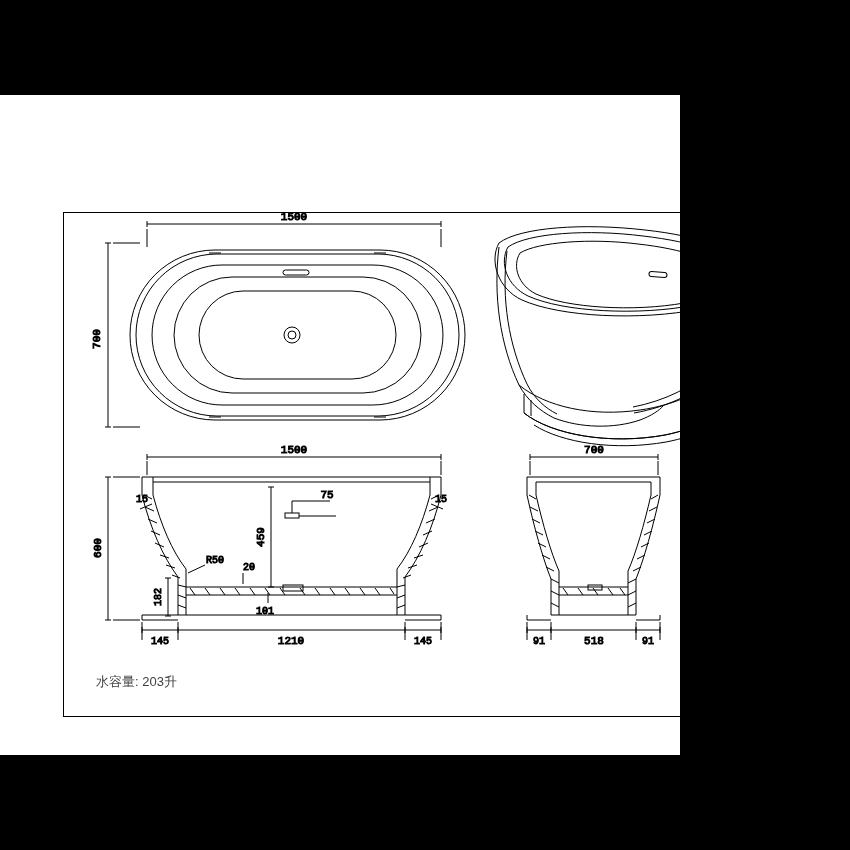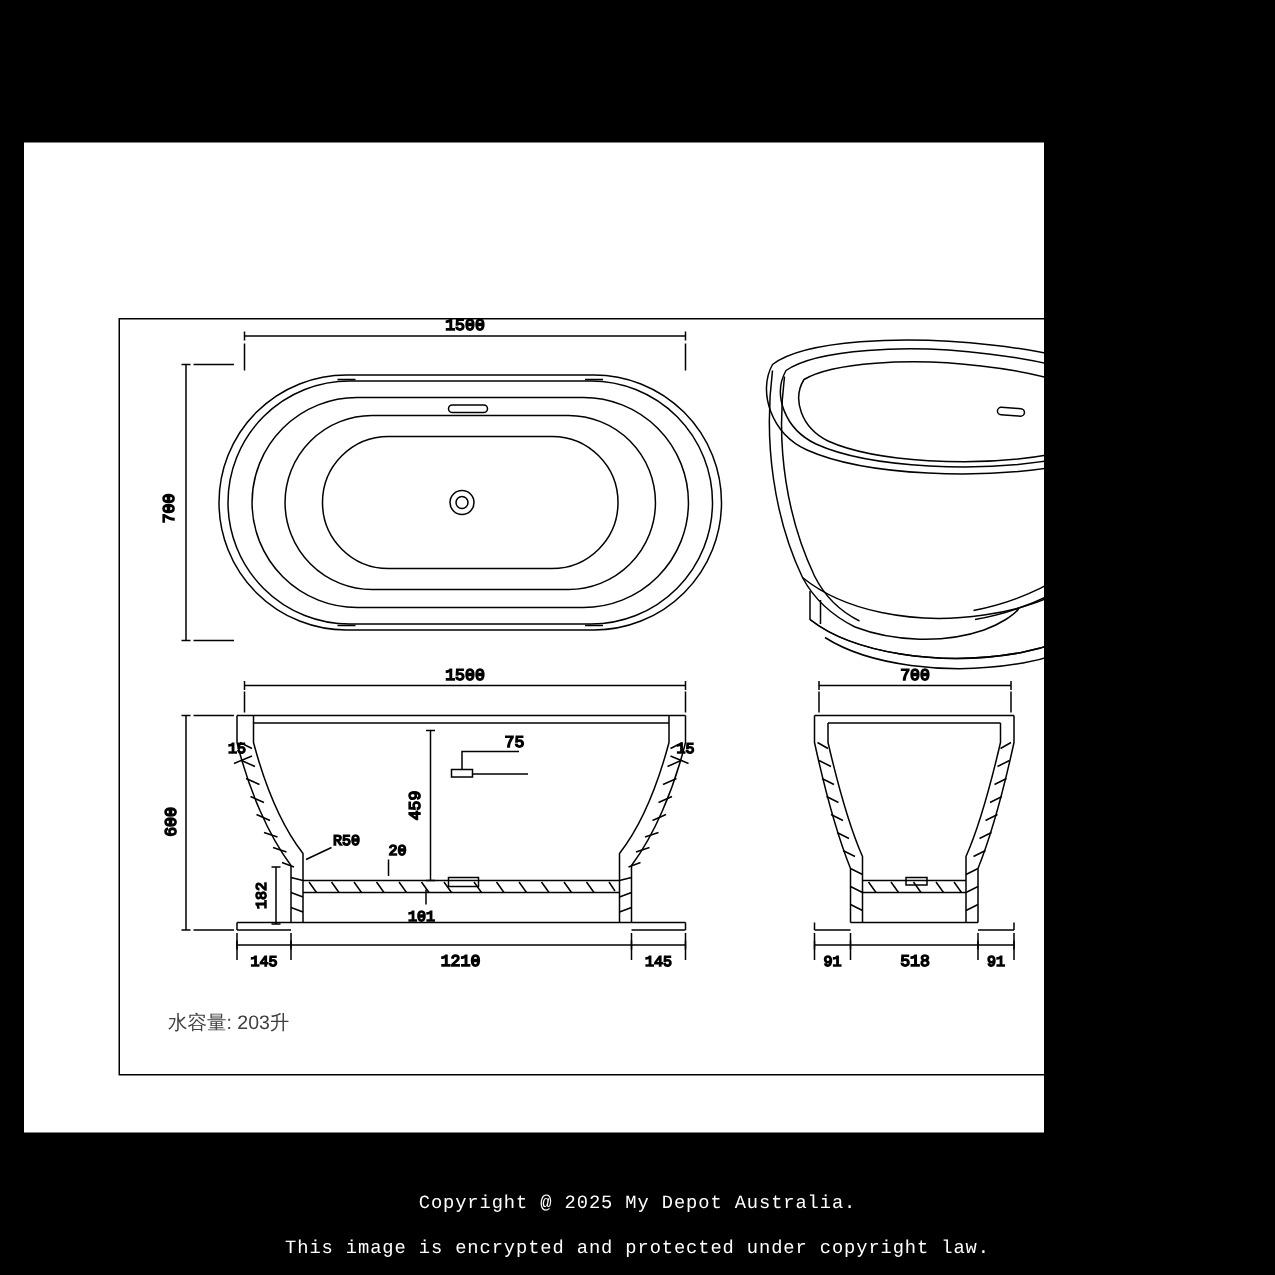--- a/index.html
+++ b/index.html
@@ -14,21 +14,21 @@
     overflow: hidden;
   }
   #root {
     position: relative;
     width: 850px;
     height: 850px;
     background: #000000;
   }
   .sheet {
     position: absolute;
-    left: 16px;
+    left: 0;
     top: 95px;
     width: 680px;
     height: 660px;
     background: #ffffff;
     text-decoration: underline;
   }
   .drawing-frame {
     position: absolute;
     left: 63px;
     top: 117px;
@@ -307,16 +307,14 @@
           <text class="dim-text small" x="648" y="549" text-anchor="middle">91</text>
         </g>
 
       </g>
     </svg>
 
     <div class="note-text" style="left:96px; top:578px;">水容量: 203升</div>
 
   </div>
 
-  <div class="copyright" id="cr1">Copyright @ 2025 My Depot Australia.</div>
-  <div class="copyright" id="cr2">This image is encrypted and protected under copyright law.</div>
 
 </div>
 
 </body></html>

